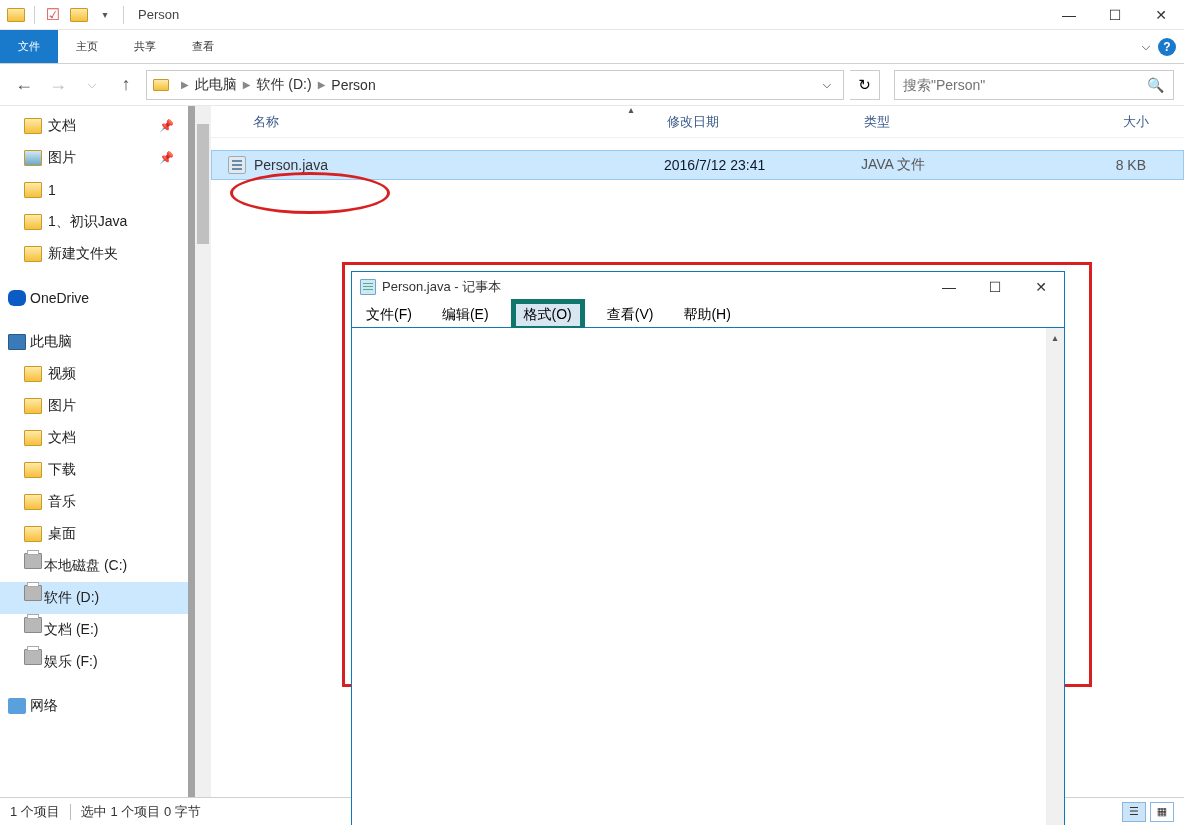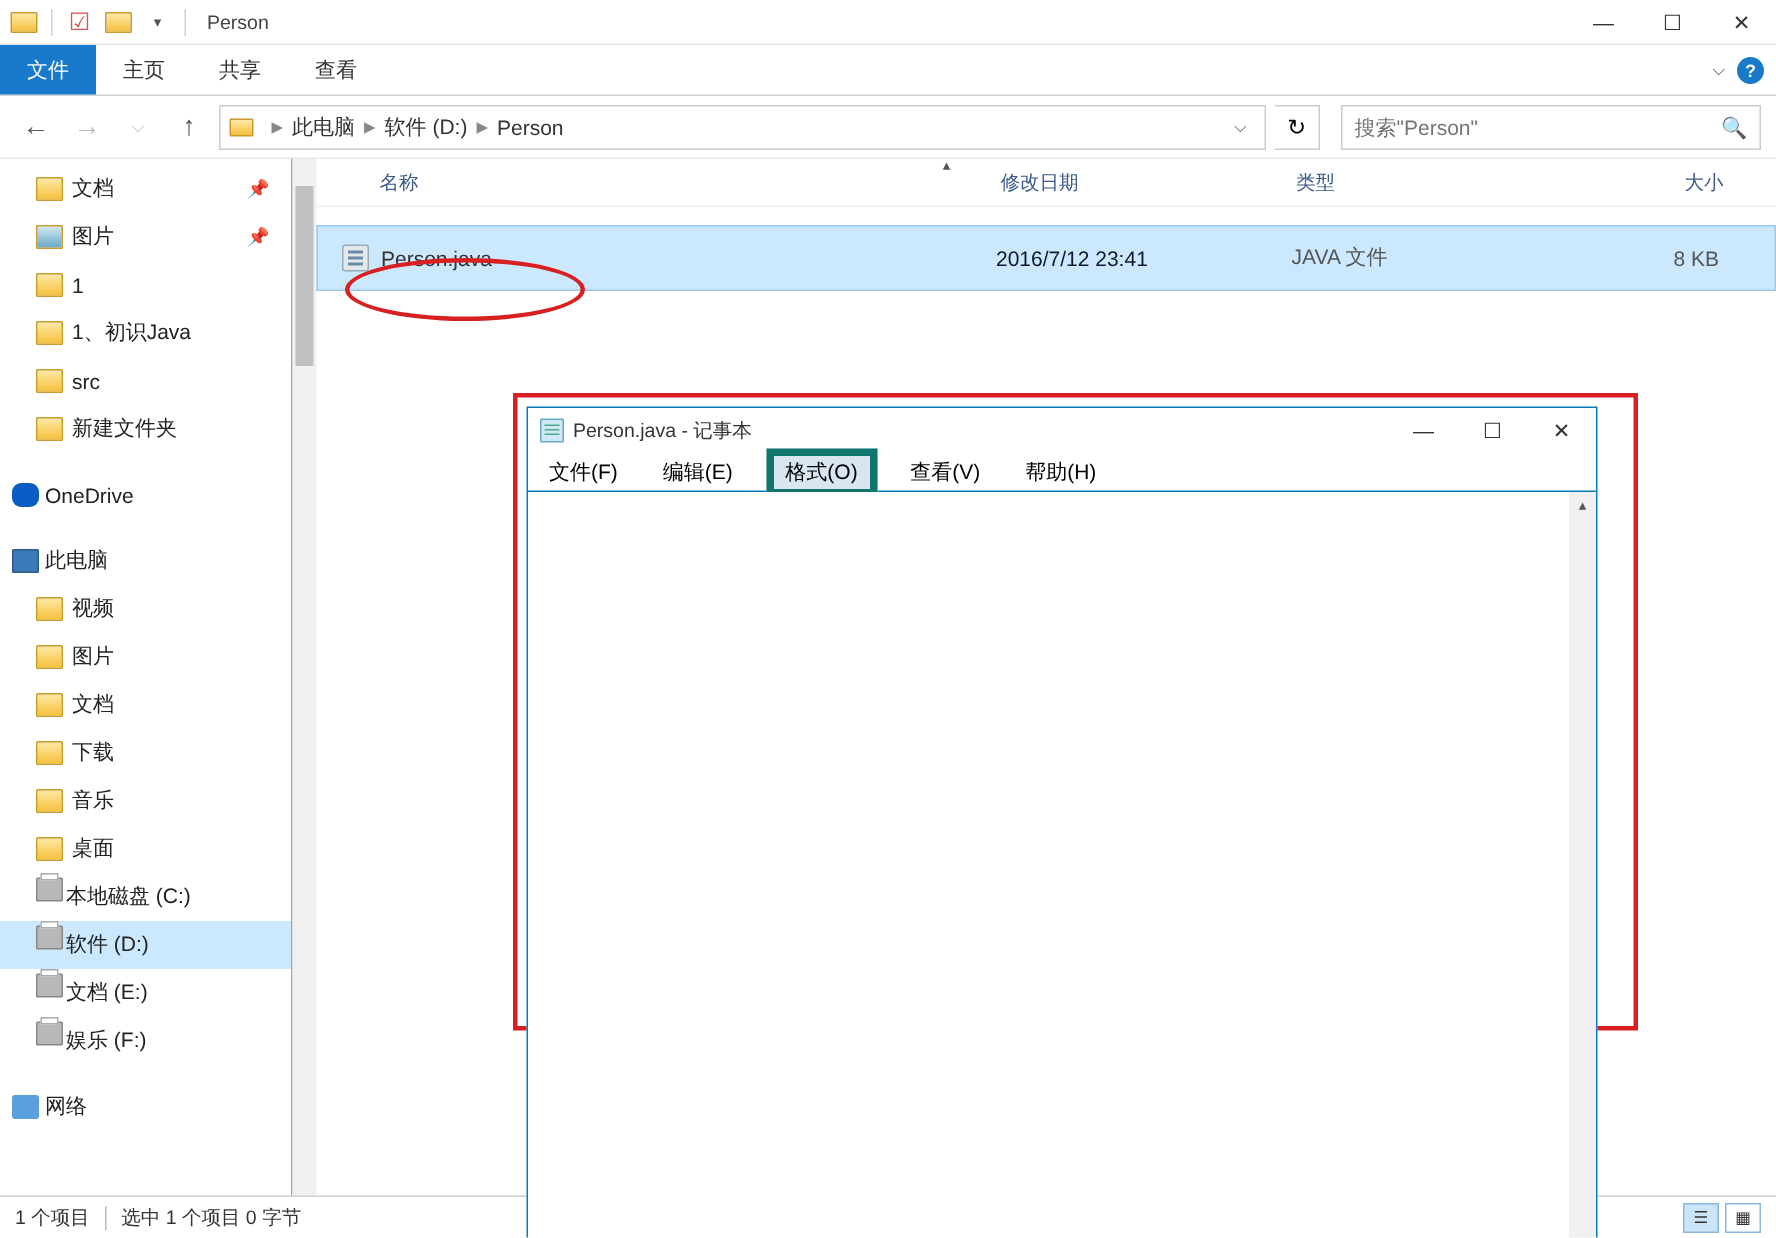--- a/index.html
+++ b/index.html
@@ -10,40 +10,40 @@
 .qat { display: flex; align-items: center; padding: 0 4px; gap: 2px; }
 .qat-btn { width: 24px; height: 24px; display: flex; align-items: center; justify-content: center; }
 .folder-small { width: 18px; height: 14px; background: linear-gradient(#ffe9a6, #f5c03c); border: 1px solid #c79a2a; border-radius: 1px; }
 .sep { width: 1px; height: 18px; background: #d0d0d0; margin: 0 4px; }
 .titlebar-title { margin-left: 6px; font-size: 13px; color: #444; }
 .win-controls { margin-left: auto; display: flex; }
 .win-btn { width: 46px; height: 30px; display: flex; align-items: center; justify-content: center; color: #333; font-size: 14px; }
 
 
 .ribbon { height: 34px; display: flex; align-items: stretch; border-bottom: 1px solid #d0d0d0; }
-.ribbon-tab { padding: 1px 18px; display: flex; align-items: center; font-size: 14px; color: #333; }
+.ribbon-tab { padding: 1px 18px; display: flex; align-items: center; font-size: 11px; color: #333; }
 .ribbon-tab.file { background: #1979ca; color: #fff; }
 .ribbon-right { margin-left: auto; display: flex; align-items: center; padding-right: 8px; gap: 8px; }
 .help-icon { width: 18px; height: 18px; border-radius: 50%; background: #1979ca; color: #fff; display: flex; align-items: center; justify-content: center; font-size: 12px; font-weight: bold; }
 
 
 .navbar { height: 42px; display: flex; align-items: center; padding: 0 10px; gap: 6px; border-bottom: 1px solid #e8e8e8; }
 .nav-arrow { width: 28px; height: 28px; display: flex; align-items: center; justify-content: center; color: #555; font-size: 18px; }
 .nav-arrow.disabled { color: #bbb; }
 .breadcrumb { flex: 1; height: 30px; border: 1px solid #ccc; display: flex; align-items: center; padding: 0 6px; font-size: 14px; color: #333; }
 .bc-sep { margin: 0 6px; color: #888; font-size: 10px; }
 .bc-drop { margin-left: auto; color: #555; padding: 0 6px; }
 .refresh-btn { width: 30px; height: 30px; border: 1px solid #ccc; border-left: none; display: flex; align-items: center; justify-content: center; font-size: 15px; }
 .search { width: 280px; height: 30px; border: 1px solid #ccc; display: flex; align-items: center; padding: 0 8px; margin-left: 8px; }
 .search input { border: none; outline: none; flex: 1; font-size: 14px; color: #888; }
 .search-ic { font-size: 14px; color: #555; }
 
 
 .main { display: flex; height: calc(825px - 30px - 34px - 42px - 28px); position: relative; }
-.sidebar { width: 195px; overflow-y: auto; border-right: 1px solid #a3a3a3; padding: 4px 0; }
+.sidebar { width: 195px; overflow-y: auto; border-right: 7px solid #a3a3a3; padding: 4px 0; }
 .sb-item { display: flex; align-items: center; height: 32px; padding-left: 48px; font-size: 14px; color: #222; position: relative; }
 .sb-item.selected { background: #cce8ff; }
 .sb-item .ic { position: absolute; left: 24px; width: 18px; height: 16px; }
 .sb-item.quick { padding-left: 30px; }
 .sb-item.quick .ic { left: 8px; }
 .sb-item.drive { padding-left: 44px; }
 .pin { margin-left: auto; margin-right: 14px; color: #7a7a7a; font-size: 12px; }
 .folder-ic { background: linear-gradient(#ffe9a6, #f5c03c); border: 1px solid #c79a2a; border-radius: 1px; }
 .drive-ic { background: #b8b8b8; border: 1px solid #888; border-radius: 1px; height: 10px; position: relative; top: 3px; }
 .drive-ic::after { content: ""; position: absolute; top: -4px; left: 2px; right: 2px; height: 3px; background: #fff; border: 1px solid #aaa; }
@@ -57,21 +57,21 @@
 
 .content { flex: 1; margin-left: 16px; position: relative; }
 .col-header { display: flex; height: 32px; align-items: center; font-size: 13px; color: #3a5a88; border-bottom: 1px solid #f0f0f0; }
 .col { padding: 0 12px; margin-left: 12px; }
 .col-name { width: 420px; padding-left: 30px; }
 .col-date { width: 185px; }
 .col-type { width: 185px; }
 .col-size { width: 120px; text-align: right; padding-right: 20px; }
 .sort-ind { position: absolute; left: 420px; top: -2px; font-size: 10px; color: #555; transform: translateX(-50%); }
 
-.file-row { display: flex; height: 44px; align-items: center; font-size: 14px; color: #333; }
+.file-row { display: flex; height: 30px; align-items: center; font-size: 14px; color: #333; }
 .file-row.selected { background: #cce8ff; border: 1px solid #99c9ee; }
 .file-ic { width: 18px; height: 18px; margin: 0 8px 0 16px; background: #e3e8ec; border: 1px solid #9aacb8; border-radius: 2px; position: relative; }
 .file-ic::before { content: ""; position: absolute; top: 3px; left: 3px; right: 3px; height: 2px; background: #6a8aa8; box-shadow: 0 4px 0 #6a8aa8, 0 8px 0 #6a8aa8; }
 
 .annot-oval { position: absolute; left: 230px; top: 172px; width: 160px; height: 42px; border: 3px solid #d92020; border-radius: 50%; pointer-events: none; }
 
 
 .notepad-wrap { position: absolute; left: 342px; top: 262px; width: 750px; height: 425px; border: 3px solid #d92020; }
 .notepad { position: absolute; left: 6px; top: 6px; width: 714px; height: 560px; background: #fff; border: 1px solid #0a7ab8; }
 .np-title { height: 30px; display: flex; align-items: center; padding-left: 8px; font-size: 13px; color: #333; }
@@ -164,24 +164,20 @@
     <div class="sb-item">
         <div class="ic folder-ic"></div>
         <span>1</span>
       </div>
     <div class="sb-item">
         <div class="ic folder-ic"></div>
         <span>1、初识Java</span>
       </div>
     <div class="sb-item">
         <div class="ic folder-ic"></div>
-        <span>src</span>
-      </div>
-    <div class="sb-item">
-        <div class="ic folder-ic"></div>
         <span>新建文件夹</span>
       </div>
     <div style="height:12px"></div>
     <div class="sb-item quick">
         <div class="ic onedrive-ic"></div>
         <span>OneDrive</span>
       </div>
     <div style="height:12px"></div>
     <div class="sb-item quick">
         <div class="ic pc-ic"></div>

